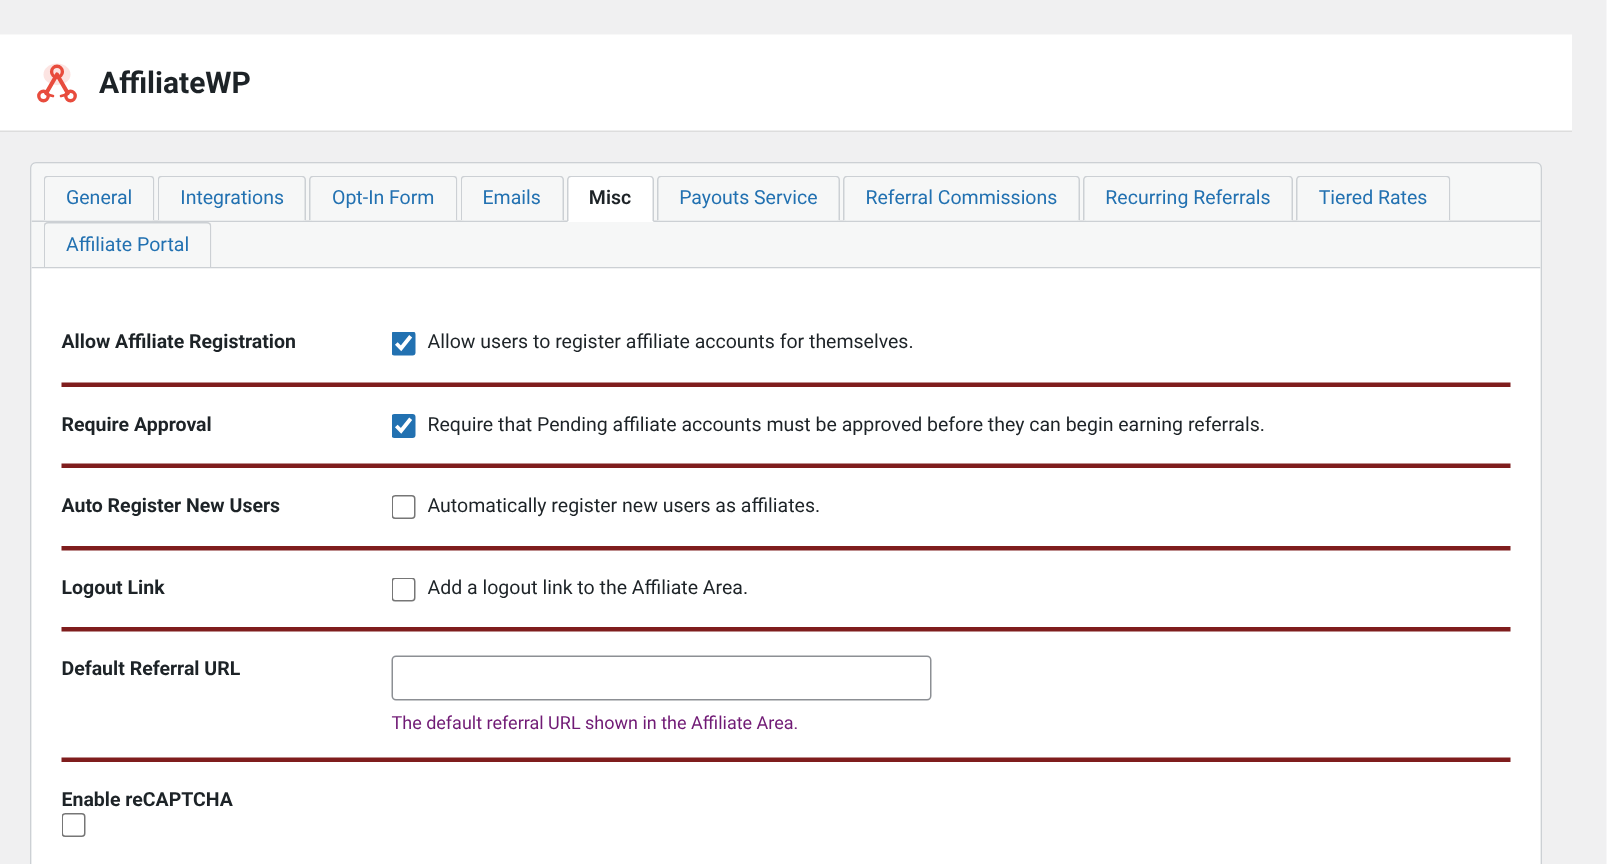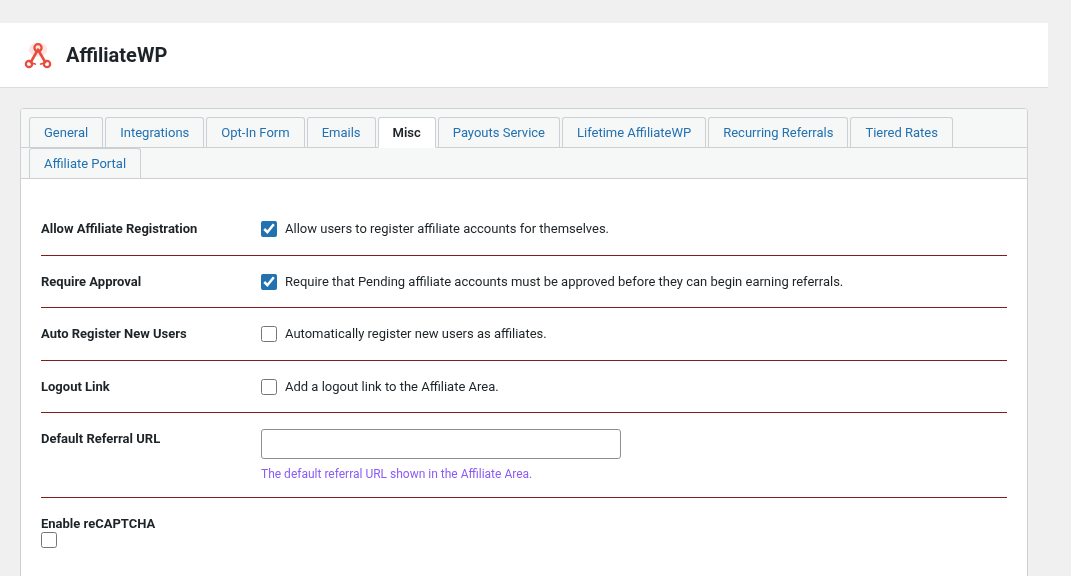--- a/index.html
+++ b/index.html
@@ -73,21 +73,21 @@
       z-index: 1;
     }
     .tabs-content {
       background: #fff;
       padding: 24px 20px 30px 20px;
     }
     .settings-row {
       display: flex;
       align-items: flex-start;
       padding: 16px 0;
-      border-bottom: 1px solid #7f1d1d;
+      border-bottom: 3px solid #7f1d1d;
     }
     .settings-row:last-child {
       border-bottom: none;
       flex-direction: column;
     }
     .settings-label {
       width: 220px;
       min-width: 220px;
       font-weight: 700;
       font-size: 13px;
@@ -122,21 +122,21 @@
       width: 360px;
       height: 30px;
       border: 1px solid #8c8f94;
       border-radius: 3px;
       padding: 0 8px;
       font-size: 13px;
       background: #fff;
     }
     .help-text {
       font-size: 12px;
-      color: #8b5cf6;
+      color: #701a75;
       margin-top: 2px;
     }
     .nav-row-two {
       display: flex;
       padding: 0 8px;
       background: #f6f7f7;
       border-bottom: 1px solid #ccd0d4;
     }
     .nav-row-two .tab-item {
       margin-top: 0;
@@ -163,21 +163,21 @@
   <div class="content-area">
     <div class="tabs-wrapper">
 
       <div class="tabs-nav">
         <div class="tab-item">General</div>
         <div class="tab-item">Integrations</div>
         <div class="tab-item">Opt-In Form</div>
         <div class="tab-item">Emails</div>
         <div class="tab-item active">Misc</div>
         <div class="tab-item">Payouts Service</div>
-        <div class="tab-item">Lifetime AffiliateWP</div>
+        <div class="tab-item">Referral Commissions</div>
         <div class="tab-item">Recurring Referrals</div>
         <div class="tab-item">Tiered Rates</div>
       </div>
 
       <div class="nav-row-two">
         <div class="tab-item">Affiliate Portal</div>
       </div>
 
       <div class="tabs-content">
 

